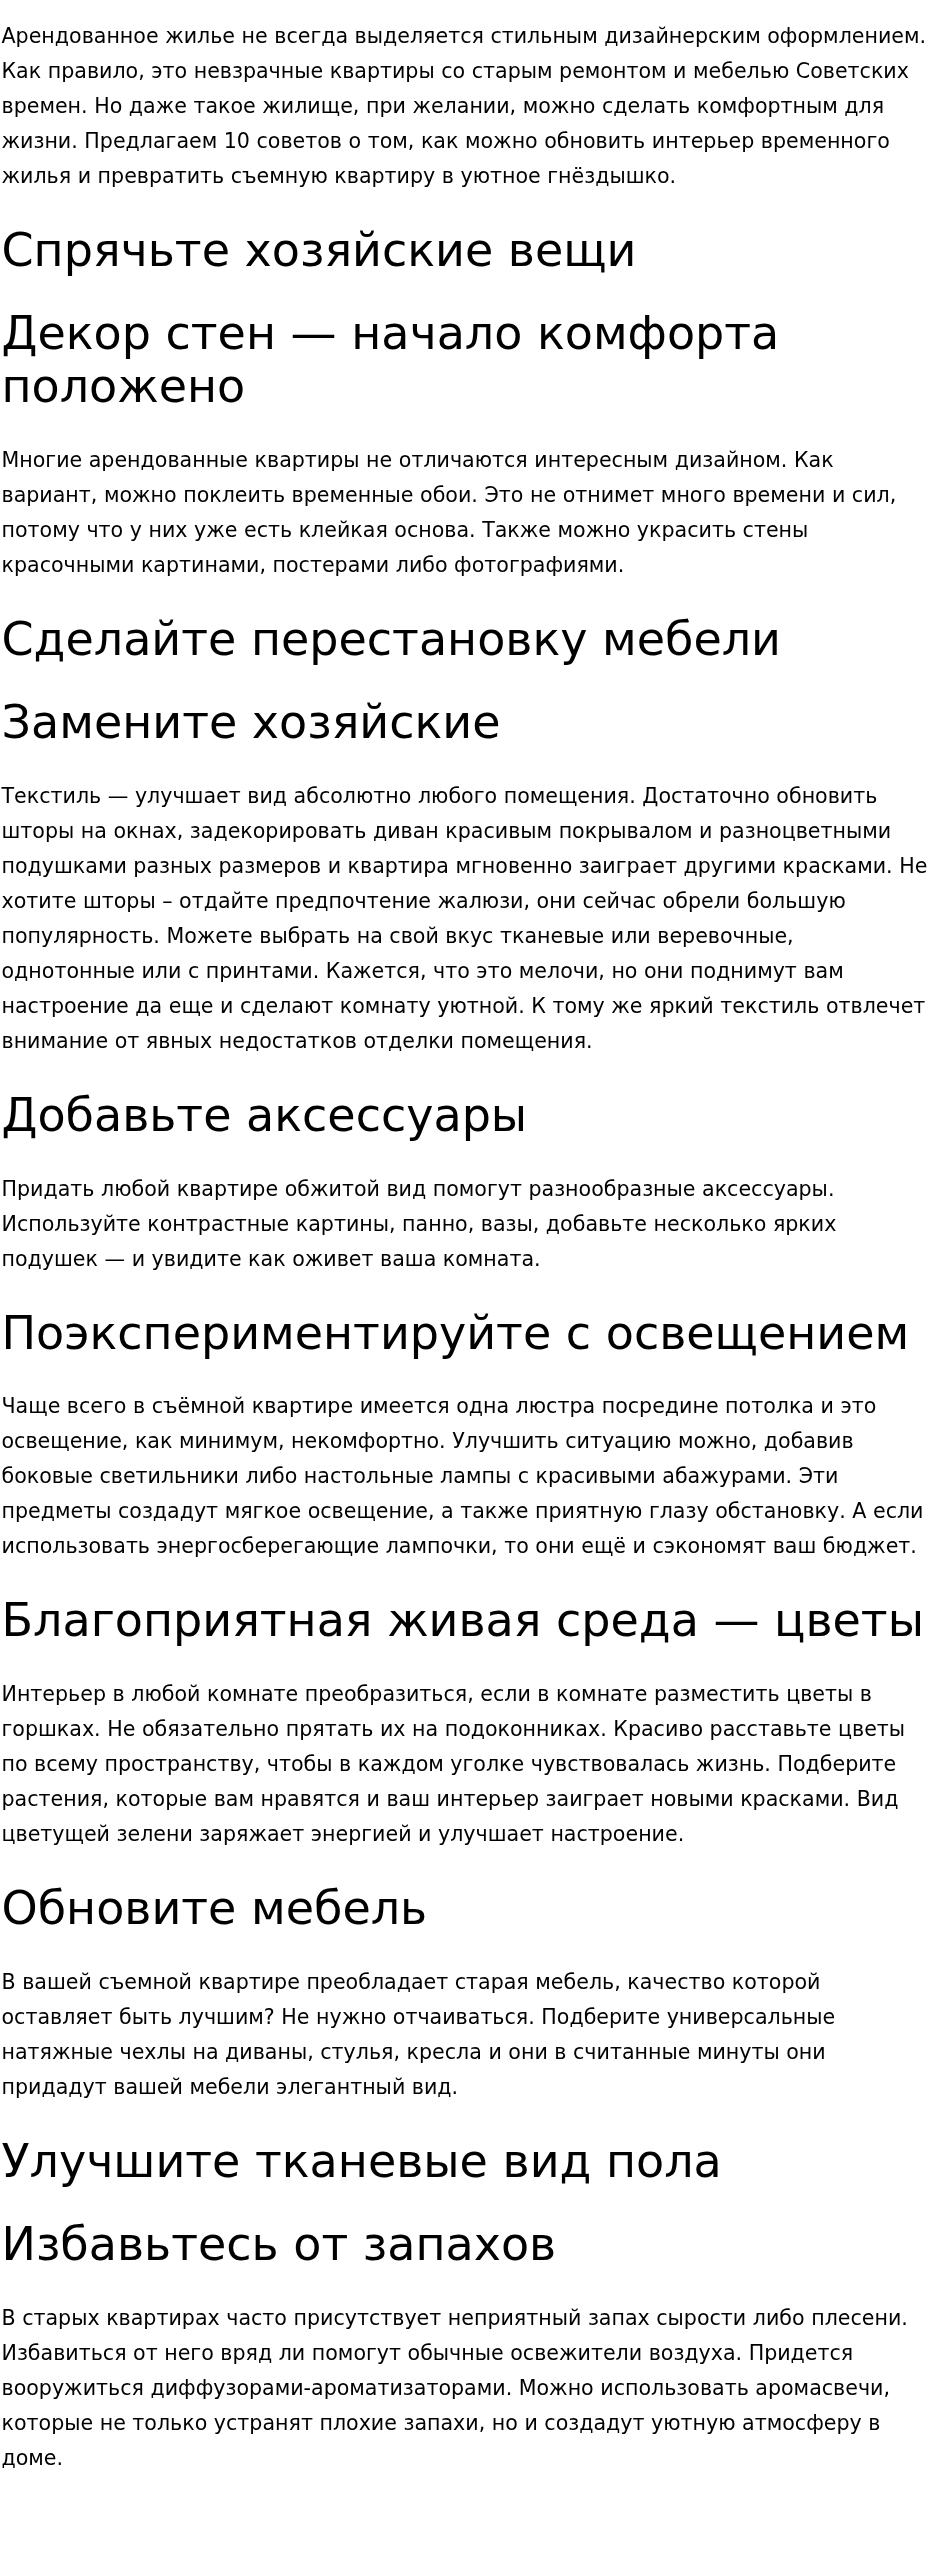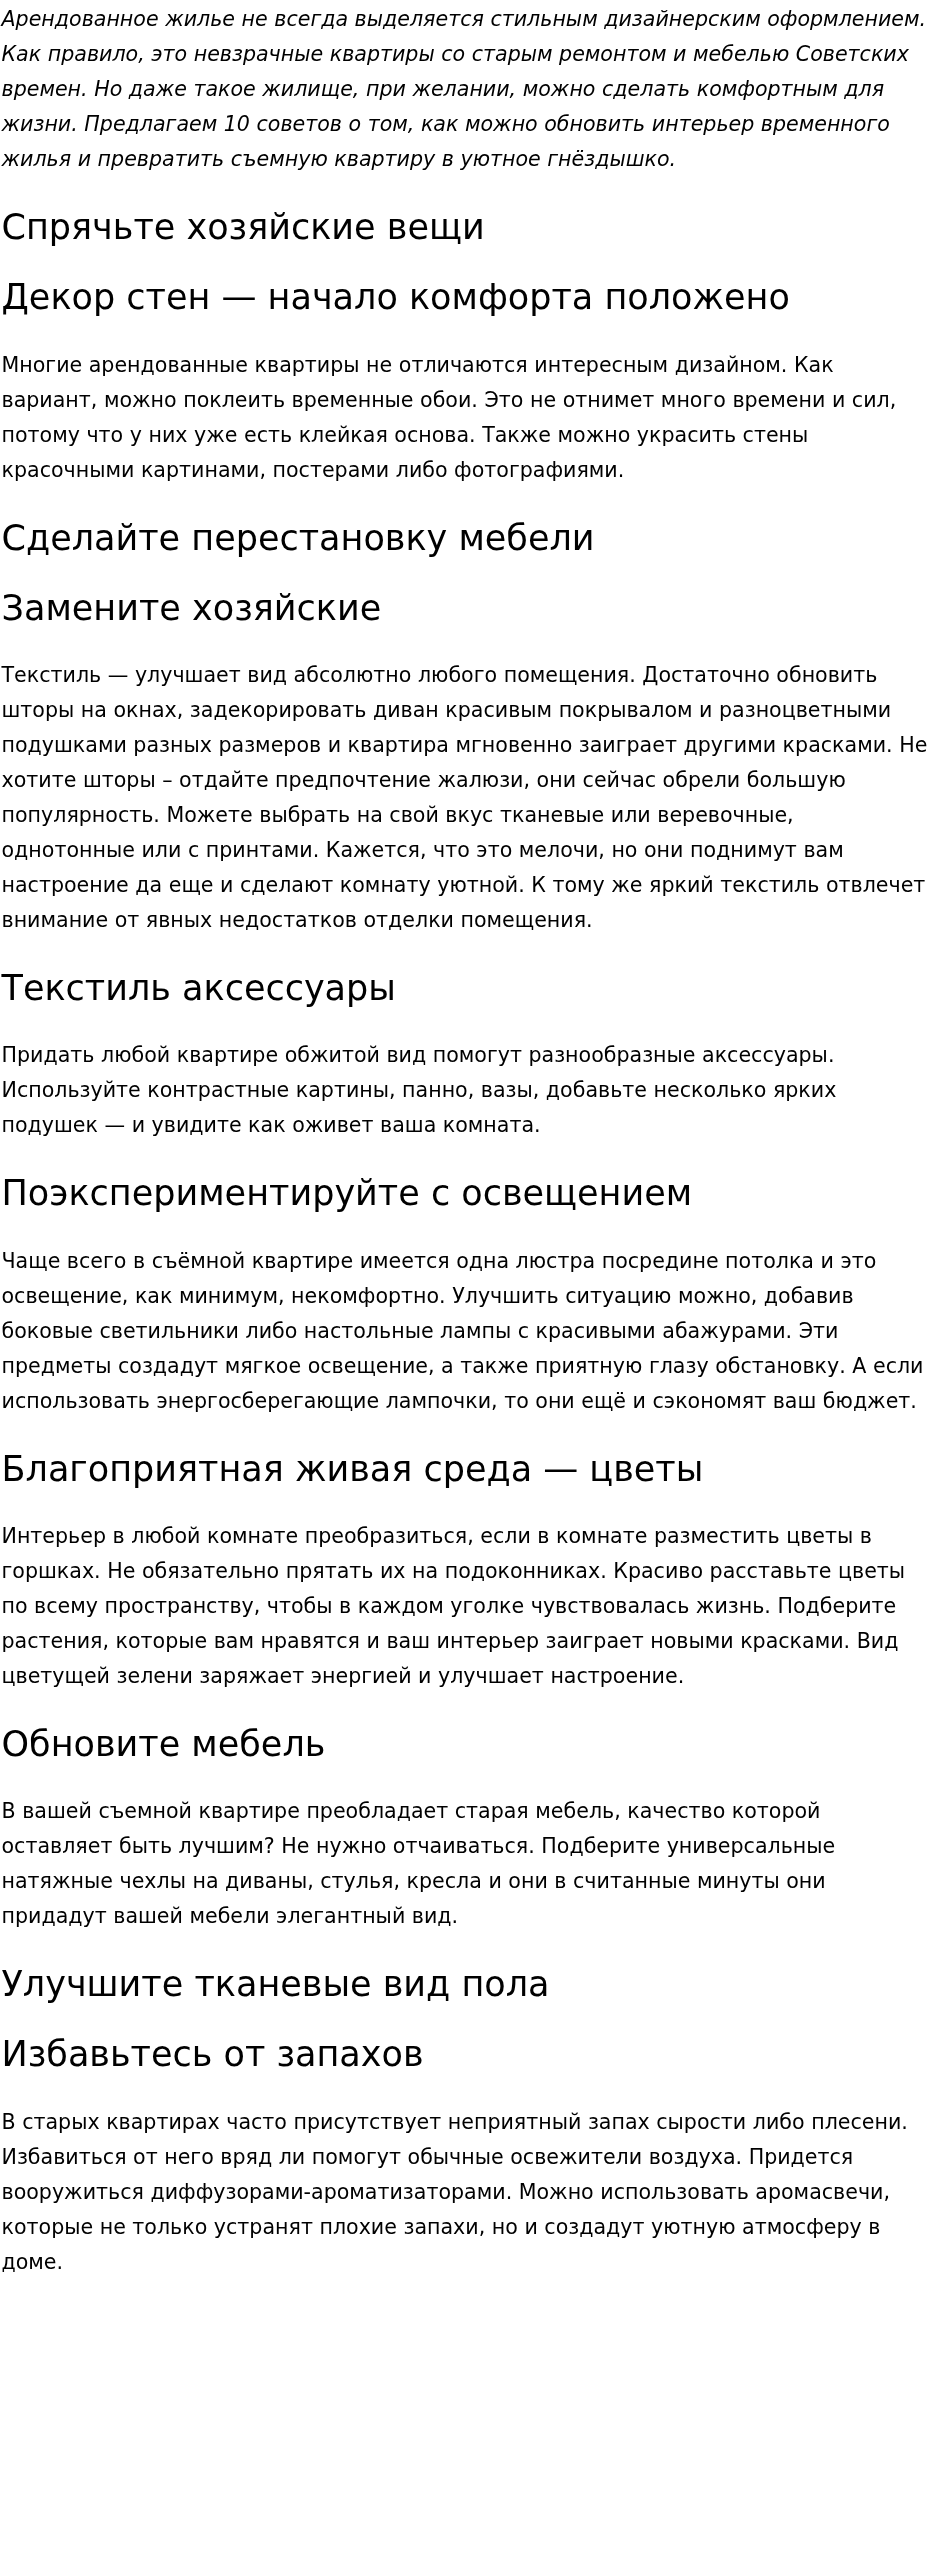--- a/index.html
+++ b/index.html
@@ -19,25 +19,24 @@
     padding: 2.2px 2.9px 0 1.5px;
     -webkit-font-smoothing: antialiased;
   }
   article {
     width: 100%;
   }
   p.body-par {
     margin: 21.3px 0;
   }
   p.body-par.first {
-    margin-top: 0;
-    font-style: italic;
+    margin-top: 17px;
   }
   h2.section-h {
-    font-size: 35px;
+    font-size: 46px;
     font-weight: 400;
     line-height: 1.15;
     margin: 30px 0;
     color: #000000;
   }
 </style>
 </head>
 <body>
 
 <article>
@@ -55,21 +54,21 @@
   <section>
     <h2 class="section-h">Сделайте перестановку мебели</h2>
   </section>
 
   <section>
     <h2 class="section-h">Замените хозяйские</h2>
     <p class="body-par">Текстиль — улучшает вид абсолютно любого помещения. Достаточно обновить шторы на окнах, задекорировать диван красивым покрывалом и разноцветными подушками разных размеров и квартира мгновенно заиграет другими красками. Не хотите шторы – отдайте предпочтение жалюзи, они сейчас обрели большую популярность. Можете выбрать на свой вкус тканевые или веревочные, однотонные или с принтами. Кажется, что это мелочи, но они поднимут вам настроение да еще и сделают комнату уютной. К тому же яркий текстиль отвлечет внимание от явных недостатков отделки помещения.</p>
   </section>
 
   <section>
-    <h2 class="section-h">Текстиль аксессуары</h2>
+    <h2 class="section-h">Добавьте аксессуары</h2>
     <p class="body-par">Придать любой квартире обжитой вид помогут разнообразные аксессуары. Используйте контрастные картины, панно, вазы, добавьте несколько ярких подушек — и увидите как оживет ваша комната.</p>
   </section>
 
   <section>
     <h2 class="section-h">Поэкспериментируйте с освещением</h2>
     <p class="body-par">Чаще всего в съёмной квартире имеется одна люстра посредине потолка и это освещение, как минимум, некомфортно. Улучшить ситуацию можно, добавив боковые светильники либо настольные лампы с красивыми абажурами. Эти предметы создадут мягкое освещение, а также приятную глазу обстановку. А если использовать энергосберегающие лампочки, то они ещё и сэкономят ваш бюджет.</p>
   </section>
 
   <section>
     <h2 class="section-h">Благоприятная живая среда — цветы</h2>

